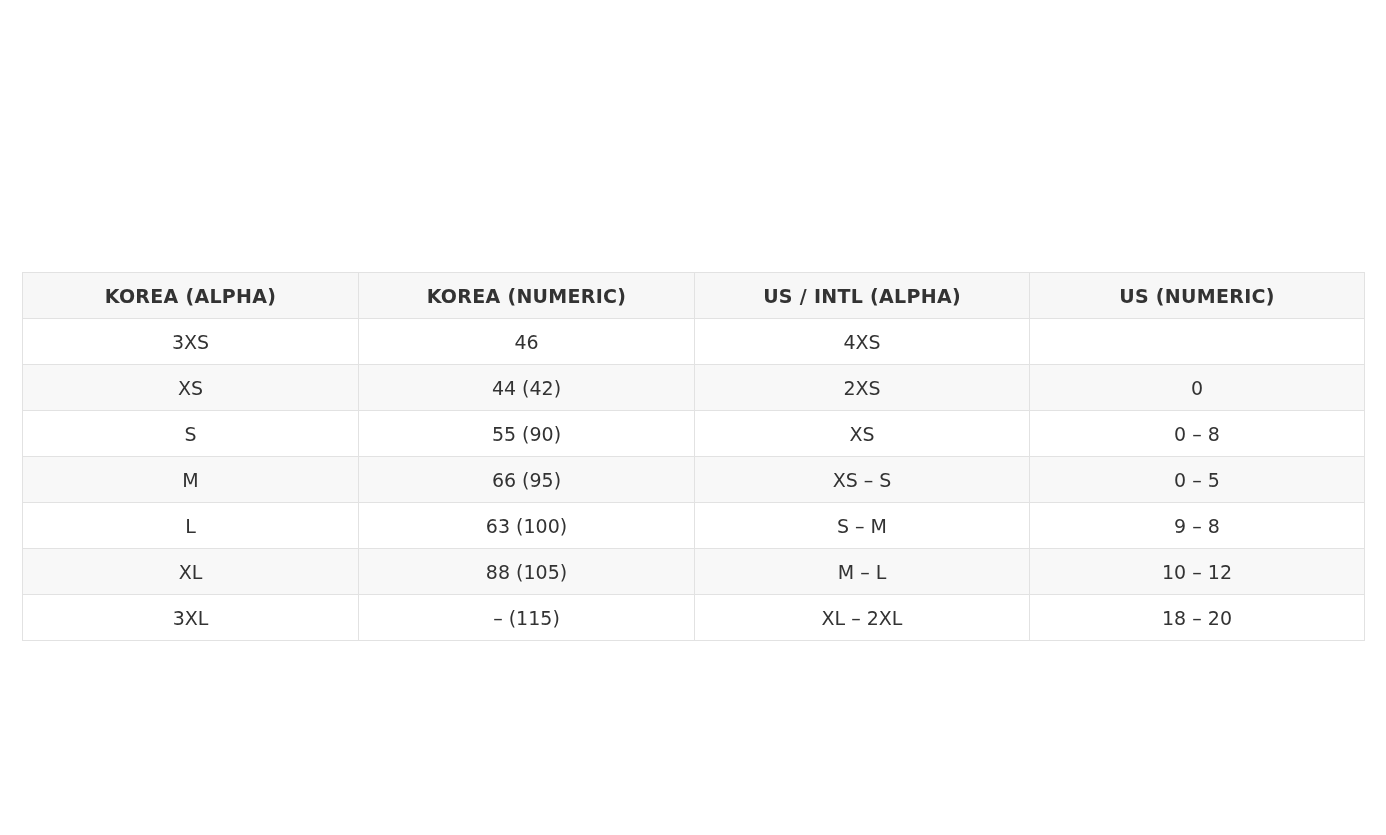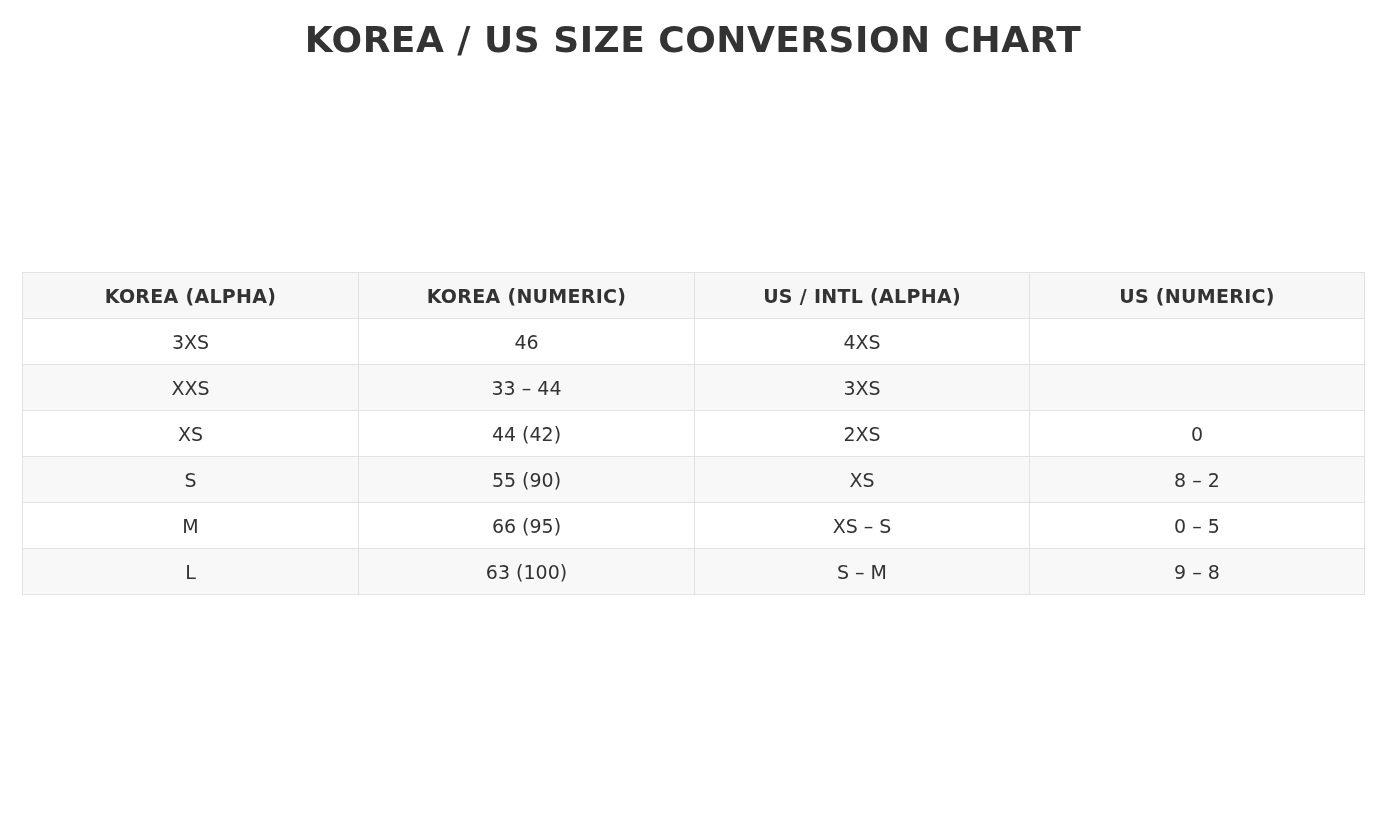--- a/index.html
+++ b/index.html
@@ -69,21 +69,20 @@
   col.c0 { width: 336px; }
   col.c1 { width: 336px; }
   col.c2 { width: 335px; }
   col.c3 { width: 335px; }
 </style>
 </head>
 <body>
 
 <div class="page">
 
-  <div class="chart-title">KOREA / US SIZE CONVERSION CHART</div>
 
   <div class="table-wrap">
     <table class="size-table">
       <colgroup>
         <col class="c0">
           <col class="c1">
           <col class="c2">
           <col class="c3">
       </colgroup>
       <thead>
@@ -95,46 +94,52 @@
         </tr>
       </thead>
       <tbody>
         <tr>
           <td>3XS</td>
           <td>46</td>
           <td>4XS</td>
           <td></td>
         </tr>
         <tr>
-          <td>XXS</td>
-          <td>33 – 44</td>
-          <td>3XS</td>
-          <td></td>
-        </tr>
-        <tr>
           <td>XS</td>
           <td>44 (42)</td>
           <td>2XS</td>
           <td>0</td>
         </tr>
         <tr>
           <td>S</td>
           <td>55 (90)</td>
           <td>XS</td>
-          <td>8 – 2</td>
+          <td>0 – 8</td>
         </tr>
         <tr>
           <td>M</td>
           <td>66 (95)</td>
           <td>XS – S</td>
           <td>0 – 5</td>
         </tr>
         <tr>
           <td>L</td>
           <td>63 (100)</td>
           <td>S – M</td>
           <td>9 – 8</td>
         </tr>
+        <tr>
+          <td>XL</td>
+          <td>88 (105)</td>
+          <td>M – L</td>
+          <td>10 – 12</td>
+        </tr>
+        <tr>
+          <td>3XL</td>
+          <td>– (115)</td>
+          <td>XL – 2XL</td>
+          <td>18 – 20</td>
+        </tr>
       </tbody>
     </table>
   </div>
 
 </div>
 
 </body></html>

